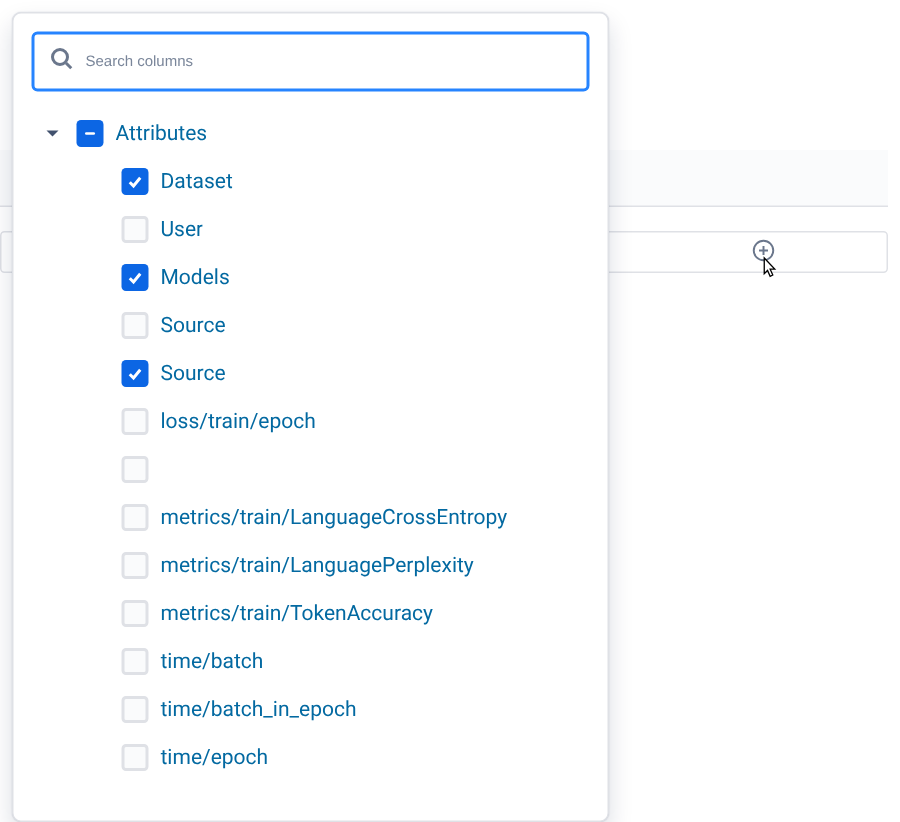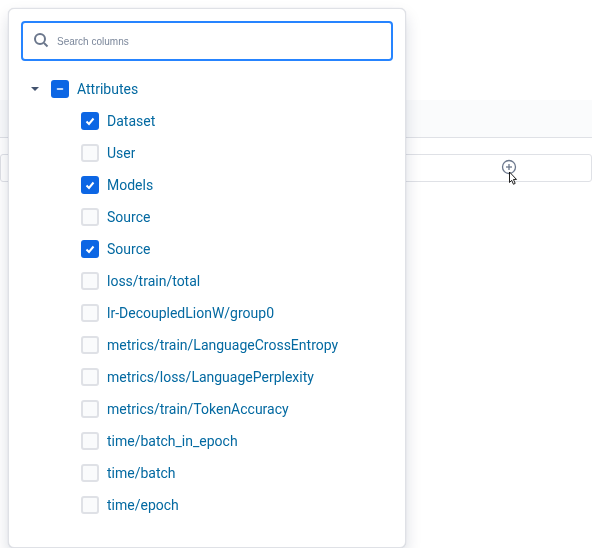--- a/index.html
+++ b/index.html
@@ -207,45 +207,44 @@
         <svg viewBox="0 0 12 12" width="12" height="12" fill="none" stroke="currentColor" stroke-width="2">
             <polyline points="2.5,6.5 5,9 9.5,3.5"></polyline>
           </svg>
       </span>
       <span class="label">Source</span>
     </div>
 
 
     <div class="row indent-1">
       <span class="chk empty"></span>
-      <span class="label">loss/train/total</span>
-    </div>
-    <div class="row indent-1">
-      <span class="chk empty"></span>
-      <span class="label">lr-DecoupledLionW/group0</span>
+      <span class="label">loss/train/epoch</span>
+    </div>
+    <div class="row indent-1">
+      <span class="chk empty"></span>
     </div>
     <div class="row indent-1">
       <span class="chk empty"></span>
       <span class="label">metrics/train/LanguageCrossEntropy</span>
     </div>
     <div class="row indent-1">
       <span class="chk empty"></span>
-      <span class="label">metrics/loss/LanguagePerplexity</span>
+      <span class="label">metrics/train/LanguagePerplexity</span>
     </div>
     <div class="row indent-1">
       <span class="chk empty"></span>
       <span class="label">metrics/train/TokenAccuracy</span>
     </div>
     <div class="row indent-1">
       <span class="chk empty"></span>
+      <span class="label">time/batch</span>
+    </div>
+    <div class="row indent-1">
+      <span class="chk empty"></span>
       <span class="label">time/batch_in_epoch</span>
-    </div>
-    <div class="row indent-1">
-      <span class="chk empty"></span>
-      <span class="label">time/batch</span>
     </div>
     <div class="row indent-1">
       <span class="chk empty"></span>
       <span class="label">time/epoch</span>
     </div>
 
   </div>
 </div>
 
 </body></html>

